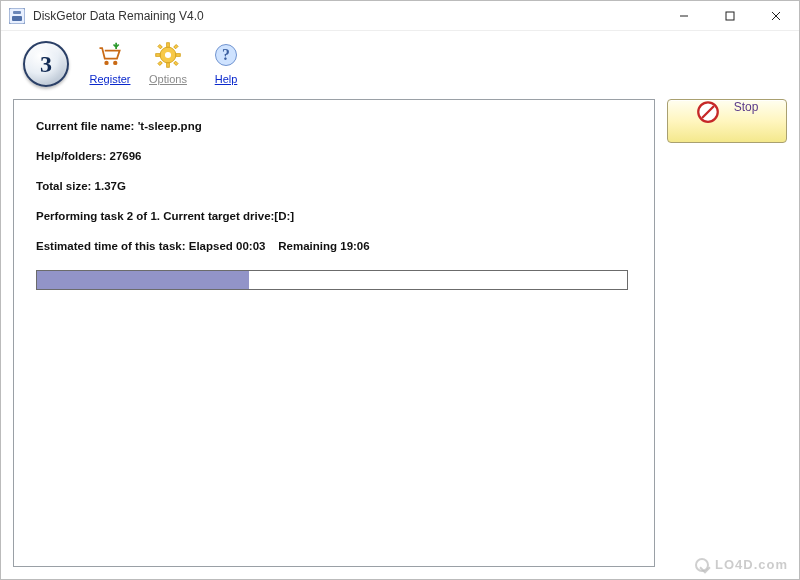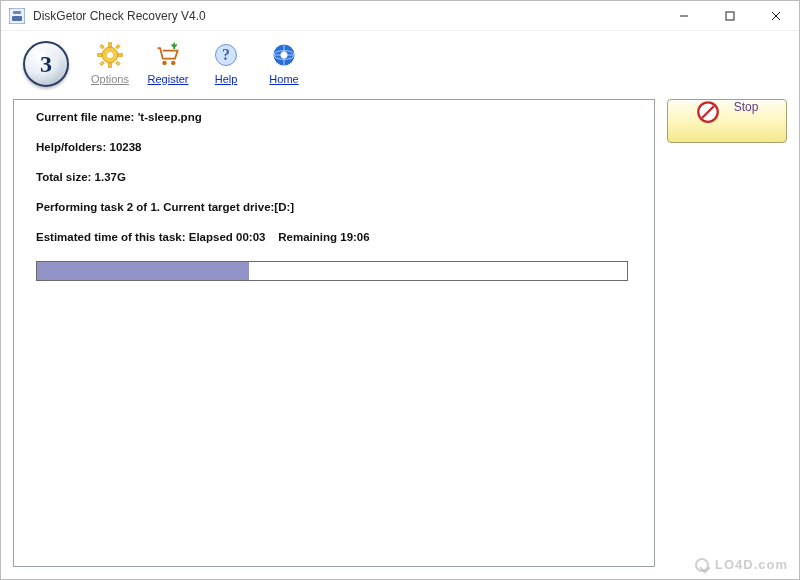--- a/index.html
+++ b/index.html
@@ -107,21 +107,21 @@
   .content {
     flex: 1;
     padding: 8px 12px 12px 12px;
     display: flex;
     gap: 12px;
   }
   .panel {
     flex: 1;
     border: 1px solid #9aa0a6;
     background: #fff;
-    padding: 11px 22px;
+    padding: 20px 22px;
   }
   .panel .row {
     margin: 0 0 18px 0;
     font-size: 11.5px;
     font-weight: bold;
     color: #111;
   }
   .progress-outer {
     width: 592px;
     height: 20px;
@@ -184,21 +184,21 @@
 <div class="window">
 
   <div class="titlebar">
     <span class="app-icon">
       <svg width="16" height="16" viewBox="0 0 16 16">
         <rect x="0" y="0" width="16" height="16" rx="2" fill="#e8f0ff" stroke="#6a86b8"></rect>
         <rect x="4" y="3" width="8" height="3" rx="1" fill="#6a86b8"></rect>
         <rect x="3" y="8" width="10" height="5" rx="1" fill="#4f6fa8"></rect>
       </svg>
     </span>
-    <span class="title">DiskGetor Check Recovery  V4.0</span>
+    <span class="title">DiskGetor Data Remaining  V4.0</span>
     <div class="win-controls">
       <div class="win-btn">
         <svg width="10" height="10">
             <line x1="1" y1="5" x2="9" y2="5" stroke="#222" stroke-width="1"></line>
           </svg>
       </div>
       <div class="win-btn">
         <svg width="10" height="10">
             <rect x="1" y="1" width="8" height="8" fill="none" stroke="#222" stroke-width="1"></rect>
           </svg>
@@ -211,20 +211,32 @@
       </div>
     </div>
   </div>
 
   <div class="toolbar-area">
     <div class="step-badge">
       <span>3</span>
     </div>
 
     <div class="toolbar">
+
+      <div class="tb-item">
+        <span class="icon">
+          <svg width="28" height="28" viewBox="0 0 32 32">
+            <path d="M4 8h3l3 12h14l3-9H10" fill="none" stroke="#c96a15" stroke-width="2"></path>
+            <circle cx="12" cy="25" r="2.5" fill="#c96a15"></circle>
+            <circle cx="22" cy="25" r="2.5" fill="#c96a15"></circle>
+            <path d="M20 4l3 3 3-3 M23 2v7" stroke="#2e9a2e" stroke-width="2" fill="none"></path>
+          </svg>
+        </span>
+        <span class="lbl">Register</span>
+      </div>
 
       <div class="tb-item disabled">
         <span class="icon">
           <svg width="28" height="28" viewBox="0 0 32 32">
             <circle cx="16" cy="16" r="9" fill="#f7c948" stroke="#d4a017" stroke-width="1"></circle>
             <circle cx="16" cy="16" r="3.5" fill="#fff"></circle>
             <g fill="#f7c948" stroke="#d4a017">
               <rect x="14.5" y="2" width="3" height="5"></rect>
               <rect x="14.5" y="25" width="3" height="5"></rect>
               <rect x="2" y="14.5" width="5" height="3"></rect>
@@ -235,69 +247,46 @@
               <rect x="23" y="24" width="4" height="3" transform="rotate(45 25 25.5)"></rect>
             </g>
           </svg>
         </span>
         <span class="lbl">Options</span>
       </div>
 
       <div class="tb-item">
         <span class="icon">
           <svg width="28" height="28" viewBox="0 0 32 32">
-            <path d="M4 8h3l3 12h14l3-9H10" fill="none" stroke="#c96a15" stroke-width="2"></path>
-            <circle cx="12" cy="25" r="2.5" fill="#c96a15"></circle>
-            <circle cx="22" cy="25" r="2.5" fill="#c96a15"></circle>
-            <path d="M20 4l3 3 3-3 M23 2v7" stroke="#2e9a2e" stroke-width="2" fill="none"></path>
-          </svg>
-        </span>
-        <span class="lbl">Register</span>
-      </div>
-
-      <div class="tb-item">
-        <span class="icon">
-          <svg width="28" height="28" viewBox="0 0 32 32">
             <circle cx="16" cy="16" r="12" fill="#cfe3ff" stroke="#5f86c8" stroke-width="1"></circle>
             <text x="16" y="22" text-anchor="middle" font-size="18" font-weight="bold" fill="#3a5fa0" font-family="Georgia">?</text>
           </svg>
         </span>
         <span class="lbl">Help</span>
       </div>
 
-      <div class="tb-item">
-        <span class="icon">
-          <svg width="28" height="28" viewBox="0 0 32 32">
-            <circle cx="16" cy="16" r="12" fill="#2a6fd6"></circle>
-            <ellipse cx="16" cy="16" rx="12" ry="5" fill="none" stroke="#bcd7ff" stroke-width="1"></ellipse>
-            <path d="M16 4v24 M4 16h24" stroke="#bcd7ff" stroke-width="1"></path>
-            <circle cx="16" cy="16" r="4" fill="#fff"></circle>
-          </svg>
-        </span>
-        <span class="lbl">Home</span>
-      </div>
 
 
     </div>
   </div>
 
   <div class="content">
 
     <div class="panel">
 
       <div class="row">
         <span>Current file name:</span>
         <span> </span>
         <span>'t-sleep.png</span>
       </div>
 
       <div class="row">
         <span>Help/folders:</span>
         <span> </span>
-        <span>10238</span>
+        <span>27696</span>
       </div>
 
       <div class="row">
         <span>Total size:</span>
         <span> </span>
         <span>1.37G</span>
       </div>
 
       <div class="row">Performing task 2 of 1. Current target drive:[D:]</div>
 

